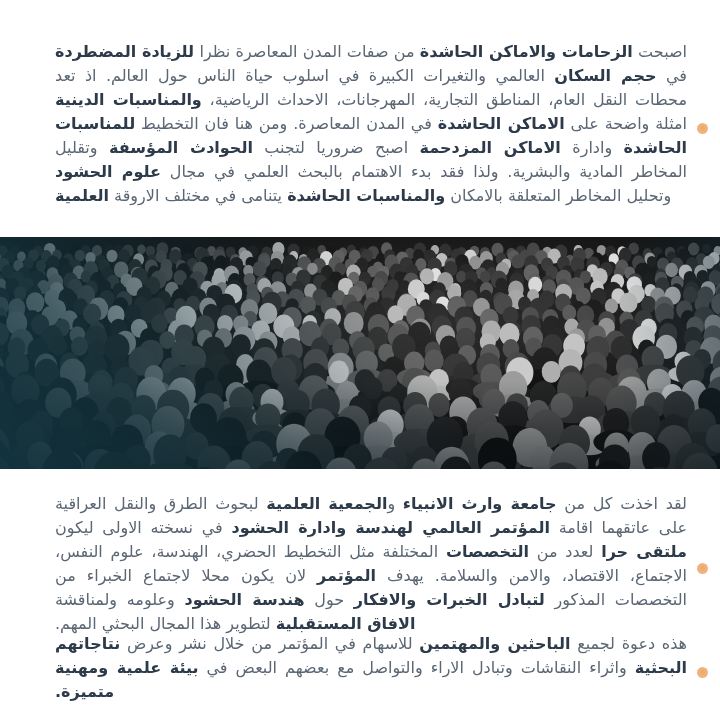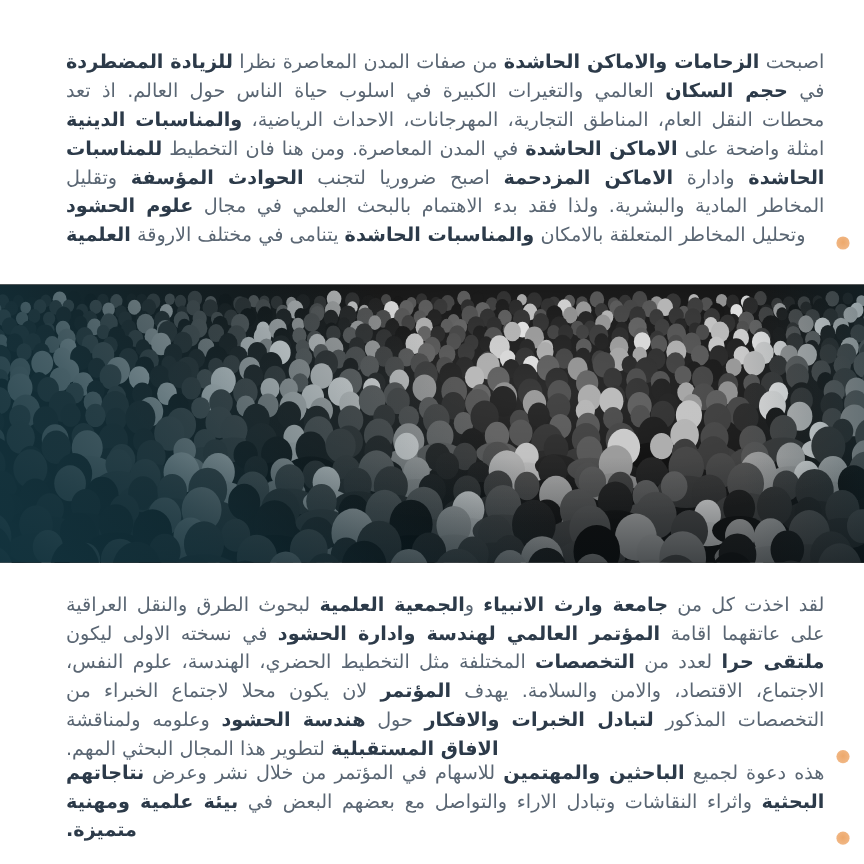--- a/index.html
+++ b/index.html
@@ -4,21 +4,21 @@
 <style>
   html,body{margin:0;padding:0;}
   body{
     width:720px;height:720px;overflow:hidden;position:relative;
     background:var(--background,#FFFFFF);
     font-family:"DejaVu Sans",sans-serif;
   }
   .page{position:absolute;inset:0;}
   .para-row{
     position:absolute;left:55px;right:12px;
-    display:flex;direction:rtl;align-items:flex-end;
+    display:flex;direction:rtl;align-items:center;
   }
   .para-row.p1{top:40px;}
   .para-row.p2{top:492px;}
   .para-row.p3{top:632px;}
   .bullet{
     flex:0 0 auto;width:11px;height:11px;border-radius:50%;
     margin-top:8px;margin-left:10px;
     background:radial-gradient(circle at 50% 45%, var(--bullet_accent,#EDA86B) 0%, #f2bc8d 95%);
   }
   .para-text{

